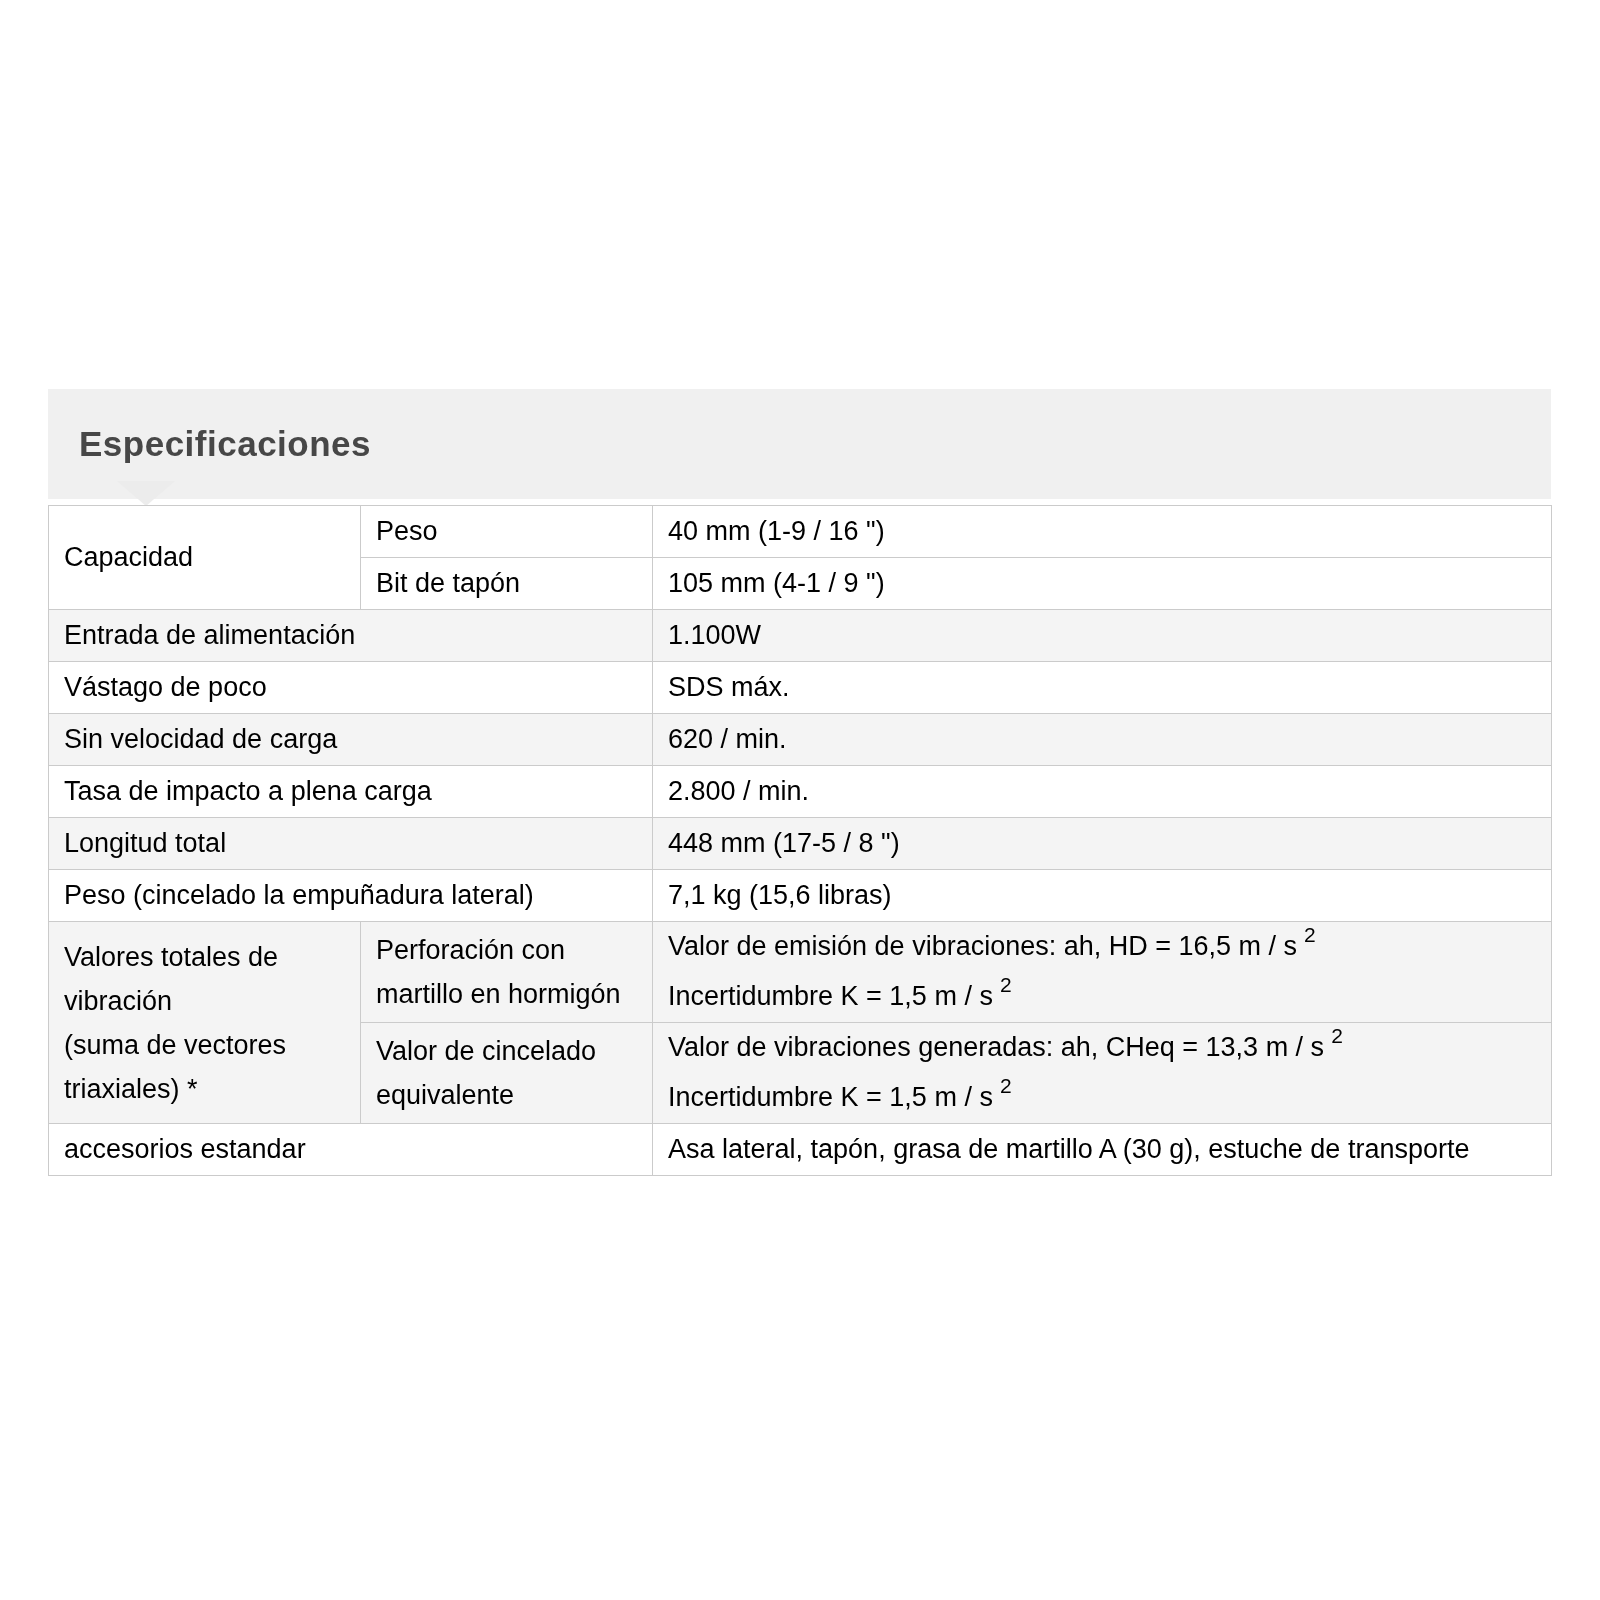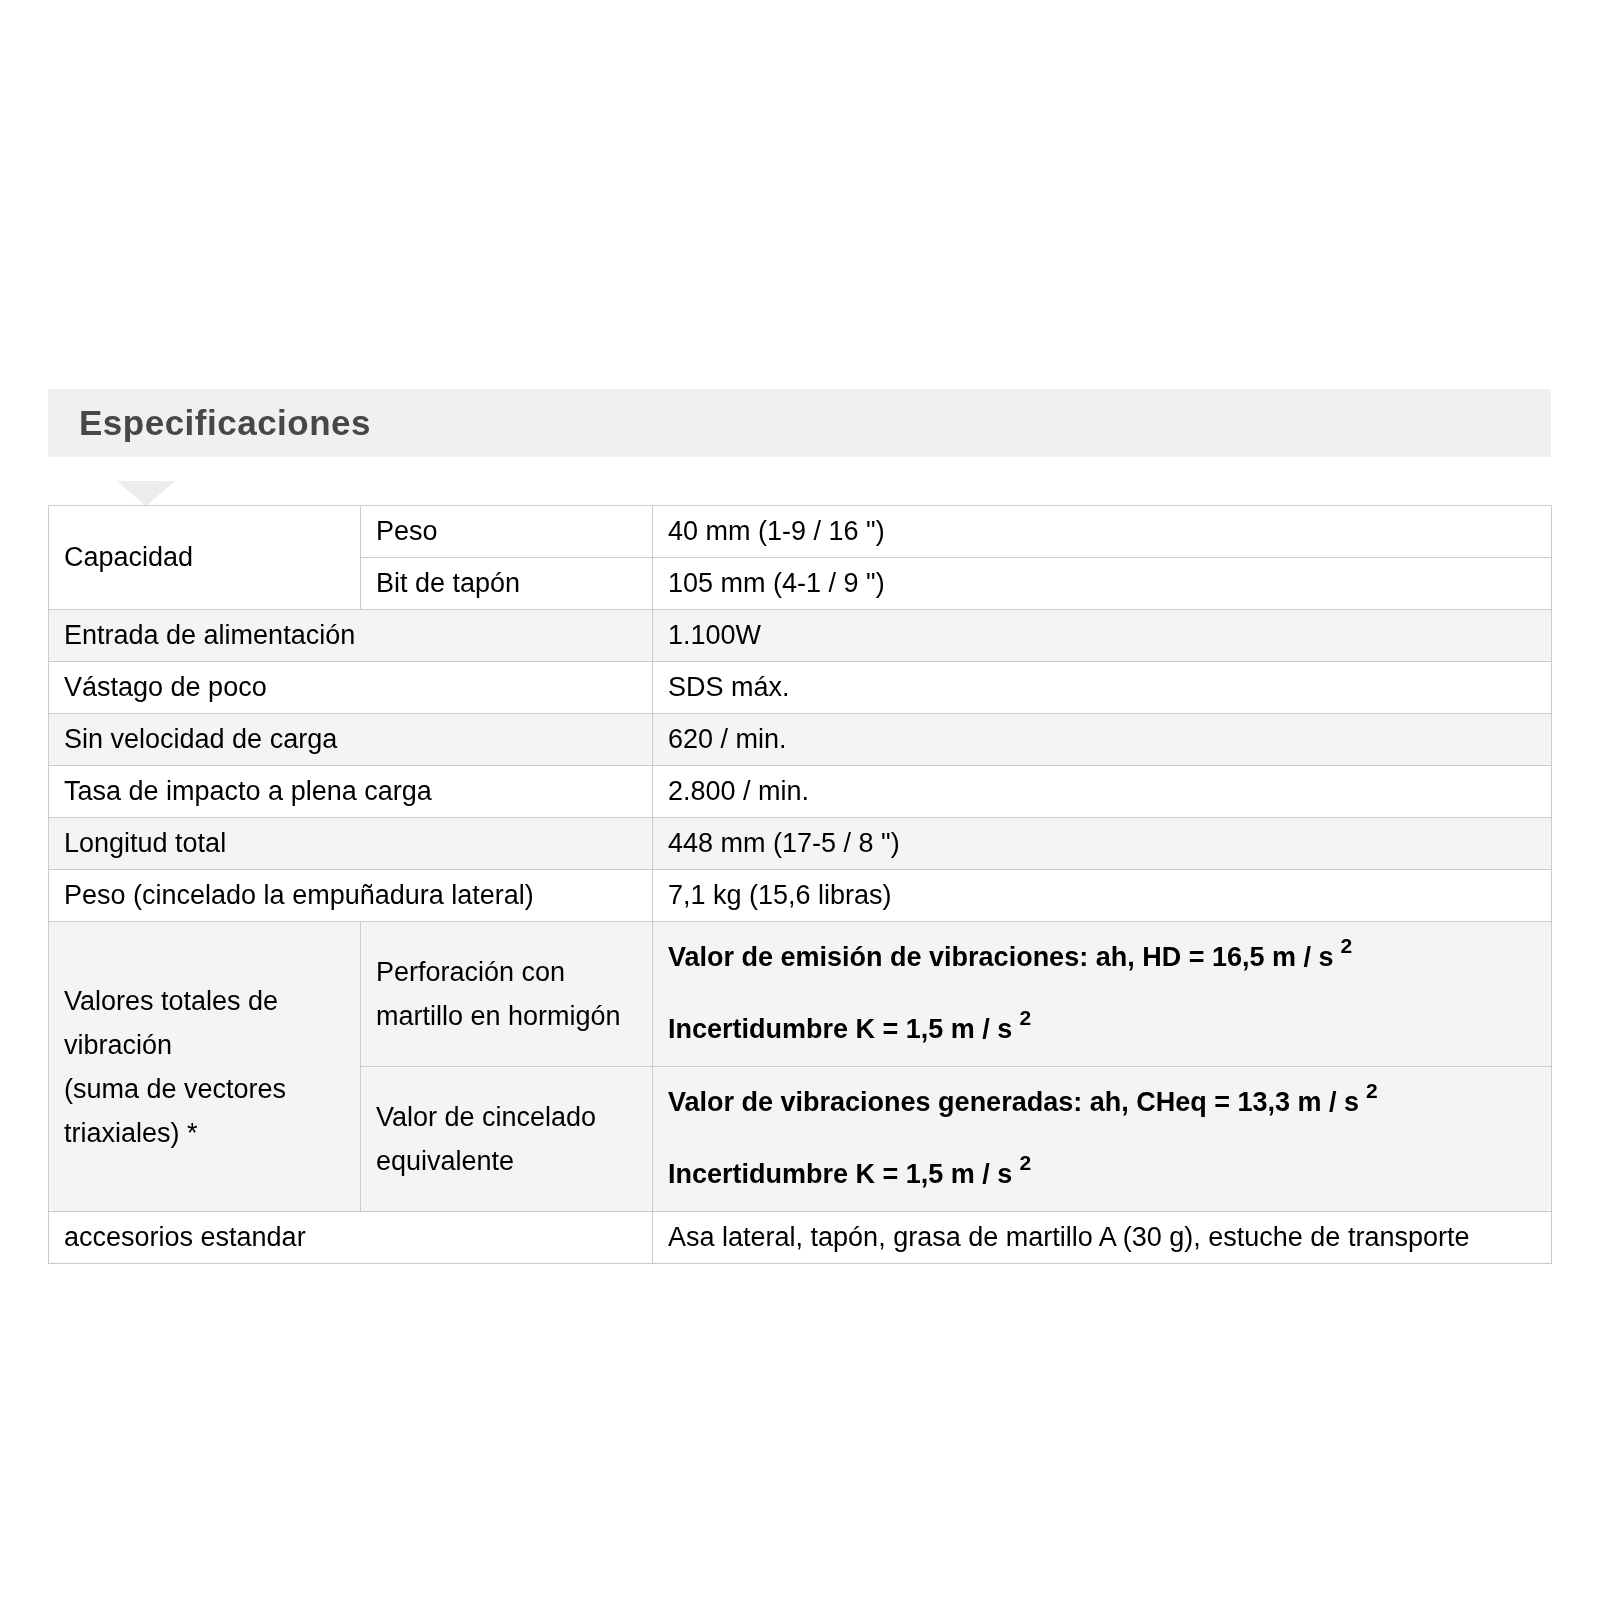--- a/index.html
+++ b/index.html
@@ -13,21 +13,21 @@
     width: 1600px;
     height: 1600px;
     background: #ffffff;
     overflow: hidden;
   }
   .header-bar {
     position: absolute;
     left: 48px;
     top: 389px;
     width: 1503px;
-    height: 68px;
+    height: 110px;
     background: #f0f0f0;
     display: flex;
     align-items: center;
   }
   .header-title {
     padding-left: 31px;
     font-size: 35px;
     font-weight: bold;
     color: #474747;
     letter-spacing: 0.5px;
@@ -62,23 +62,22 @@
   tr.stripe td { background: #f4f4f4; }
   tr.row-std { height: 52px; }
   tr.row-tall { height: 101px; }
   td.multiline {
     white-space: pre-line;
     line-height: 44px;
     padding-top: 8px;
     padding-bottom: 8px;
   }
   .vline {
-    line-height: 70px;
+    line-height: 49px;
     white-space: nowrap;
-    font-weight: bold;
   }
   .sup {
     display: inline-block;
     transform: translateY(-13px);
     font-size: 21px;
     margin-left: 7px;
   }
 </style>
 </head>
 <body>

